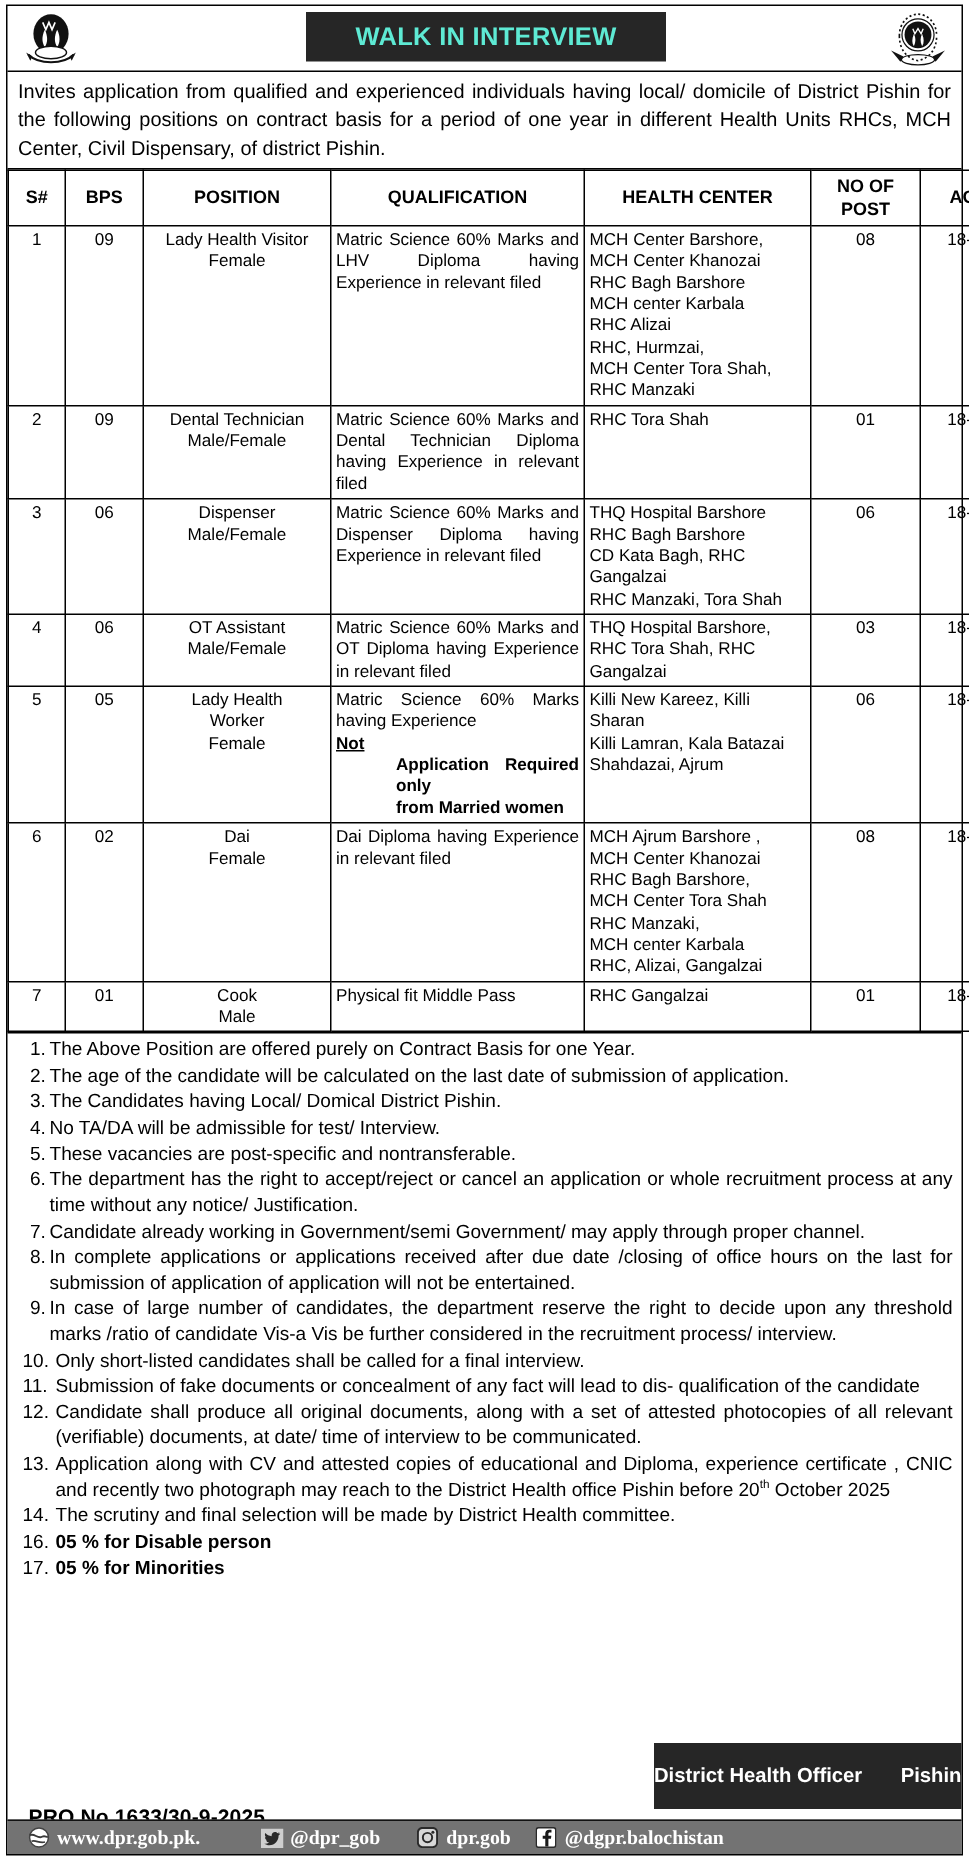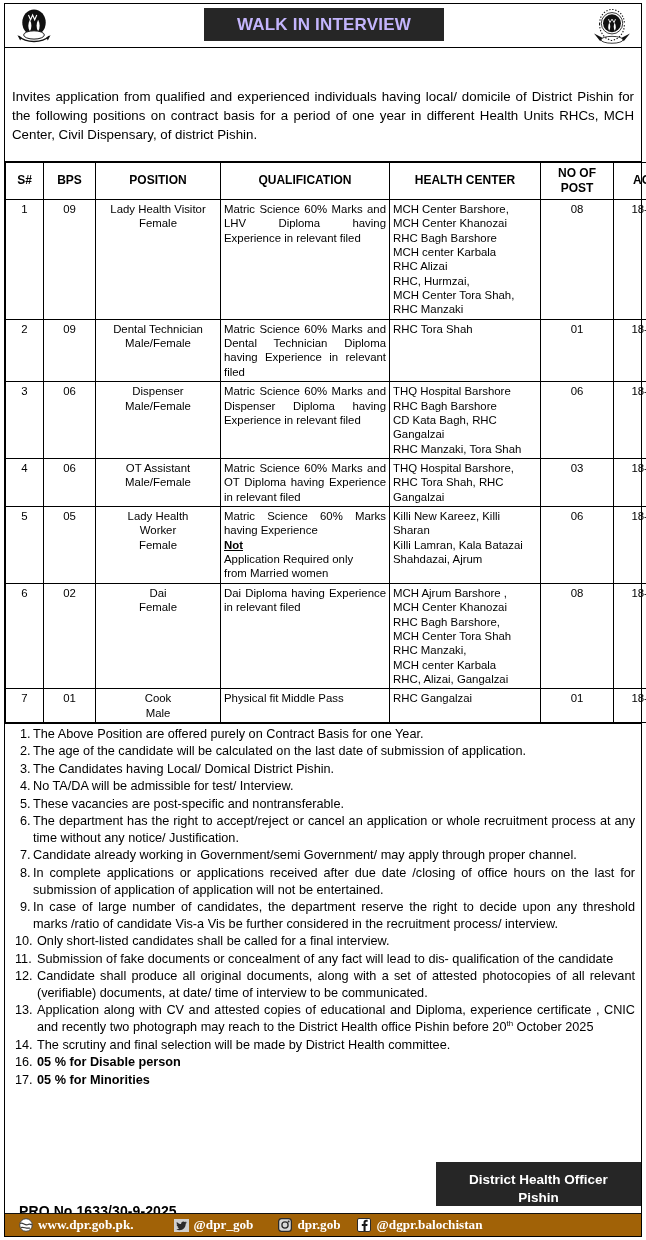--- a/index.html
+++ b/index.html
@@ -34,33 +34,32 @@
     width:42px;height:40px;
   }
   .emblem.left{left:8px;}
   .emblem.right{right:8px;}
   .emblem svg{display:block;width:100%;height:100%;}
   .banner{
     position:absolute;
     left:199px;top:4px;
     width:240px;height:33px;
     background:#262626;
-    color:#c4b5fd;
+    color:#5eead4;
     display:flex;align-items:center;justify-content:center;
     font-size:17px;font-weight:bold;
     letter-spacing:.2px;
   }
   
   .intro{
-    padding:4px 7px 16px 7px;
+    padding:4px 7px 3px 7px;
     font-size:13.3px;
     line-height:1.42;
     text-align:justify;
     border-bottom:1.5px solid #000;
-    margin-top:36px;
   }
   
   table.jobs{
     width:100%;
     border-collapse:collapse;
     table-layout:fixed;
     font-size:11.4px;
   }
   table.jobs th,table.jobs td{
     border:1px solid #000;
@@ -81,21 +80,21 @@
   .c-pos{width:120px;text-align:center;}
   .c-qual{width:164px;text-align:justify;}
   .c-hc{width:146px;text-align:left;}
   .c-np{width:68px;text-align:center;}
   .c-age{width:60px;text-align:center;}
   td.c-sn,td.c-bps,td.c-np,td.c-age{padding-top:3px;}
   td.c-pos{padding-top:3px;}
   td.c-qual{padding-top:3px;}
   td.c-hc{padding-top:3px;margin-top:48px;}
   .ln{display:block;}
-  .b{font-weight:normal;}
+  .b{font-weight:bold;margin-left:40px;}
   .bu{font-weight:bold;text-decoration:underline;}
   
   .notes{
     border-top:1.5px solid #000;
     padding:2px 6px 0 6px;
     font-size:12.7px;
     line-height:1.33;
   }
   .note{
     display:flex;
@@ -117,36 +116,36 @@
   .footer{
     position:absolute;
     left:0;right:0;bottom:0;
     height:74px;
   }
   .dho{
     position:absolute;
     right:0;top:0;
     width:205px;height:44px;
     background:#262626;color:#fff;
-    display:flex;flex-direction:column;
-    align-items:center;justify-content:flex-end;
+    display:flex;flex-direction:row;
+    align-items:center;justify-content:space-between;
     font-size:13.5px;font-weight:bold;
     line-height:1.28;
   }
   .prq{
     position:absolute;
     left:14px;top:41px;
     font-size:14px;font-weight:bold;
     letter-spacing:.1px;
   }
   .social{
     position:absolute;
     left:0;right:0;bottom:0;
     height:22px;
-    background:#a16207;
+    background:#737373;
     border-top:1px solid #111;
     display:flex;align-items:center;
     color:#fff;
     font-family:"Liberation Serif", serif;
     font-weight:bold;
     font-size:13.2px;
   }
   .social .itm{display:flex;align-items:center;}
   .social .ic{
     width:15px;height:14px;

